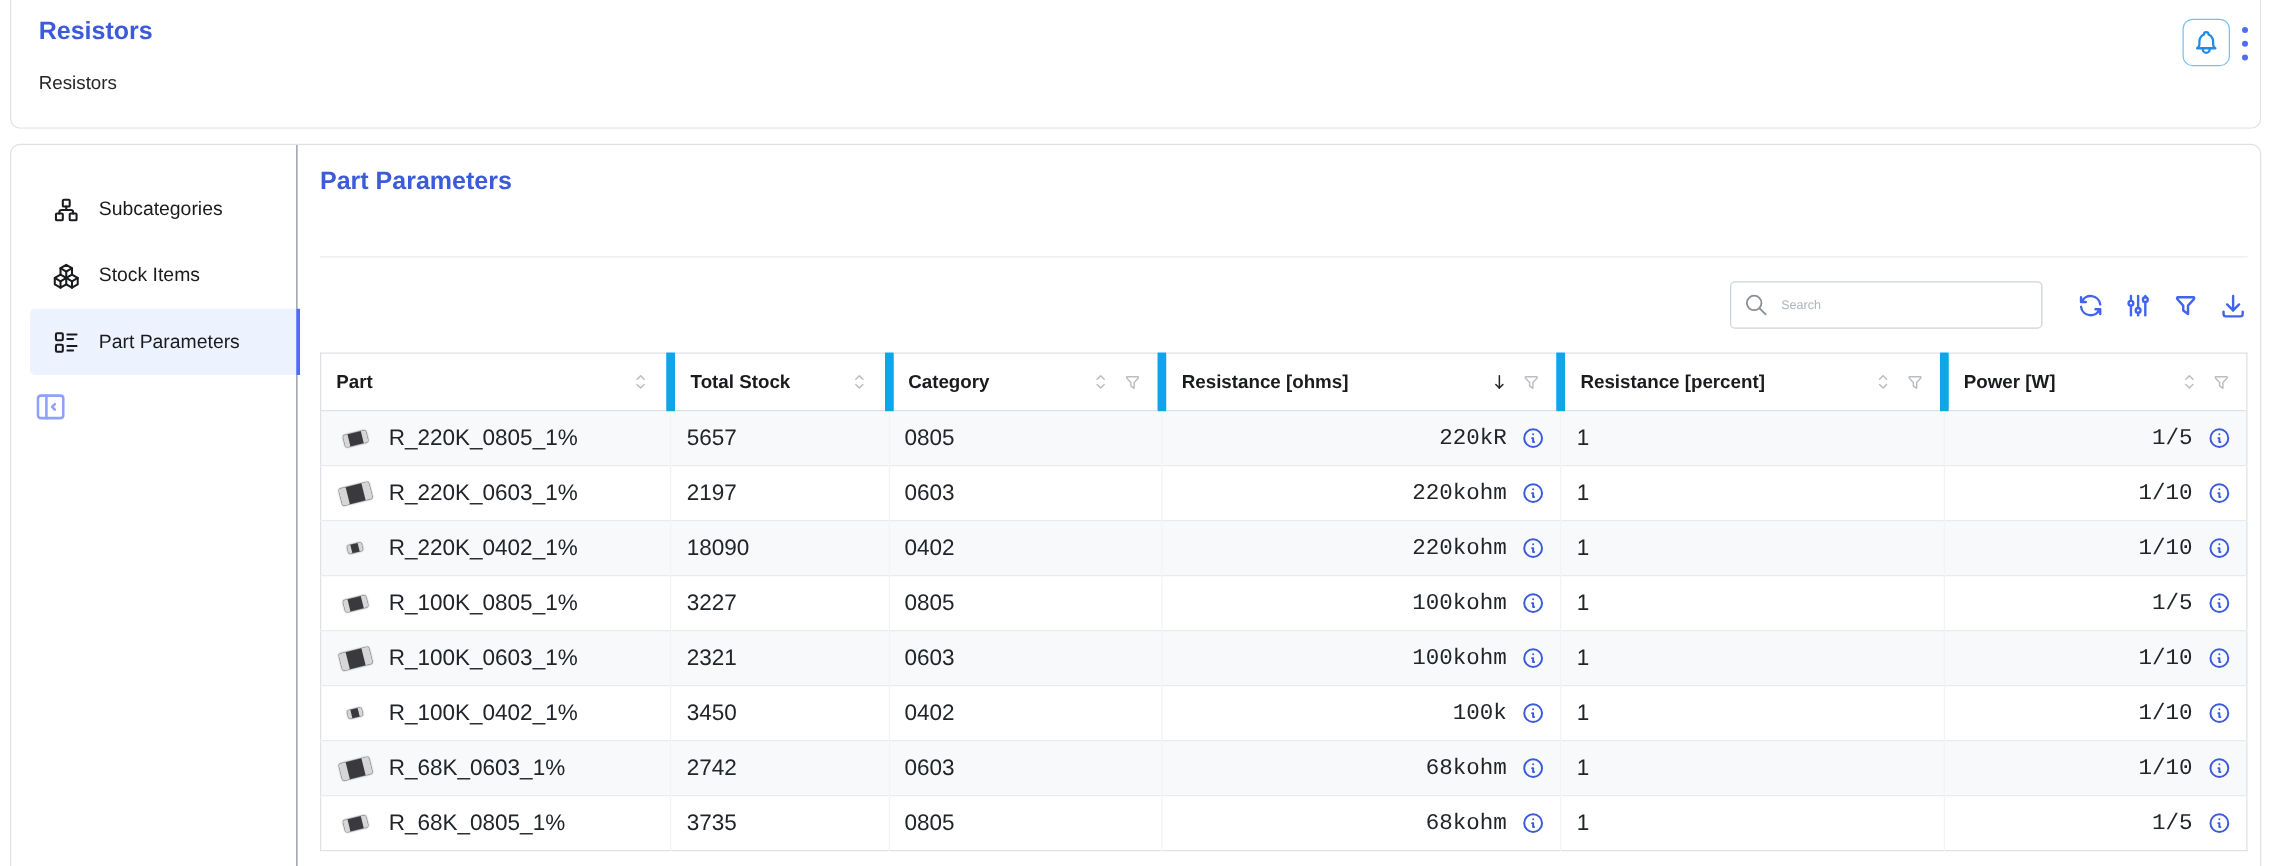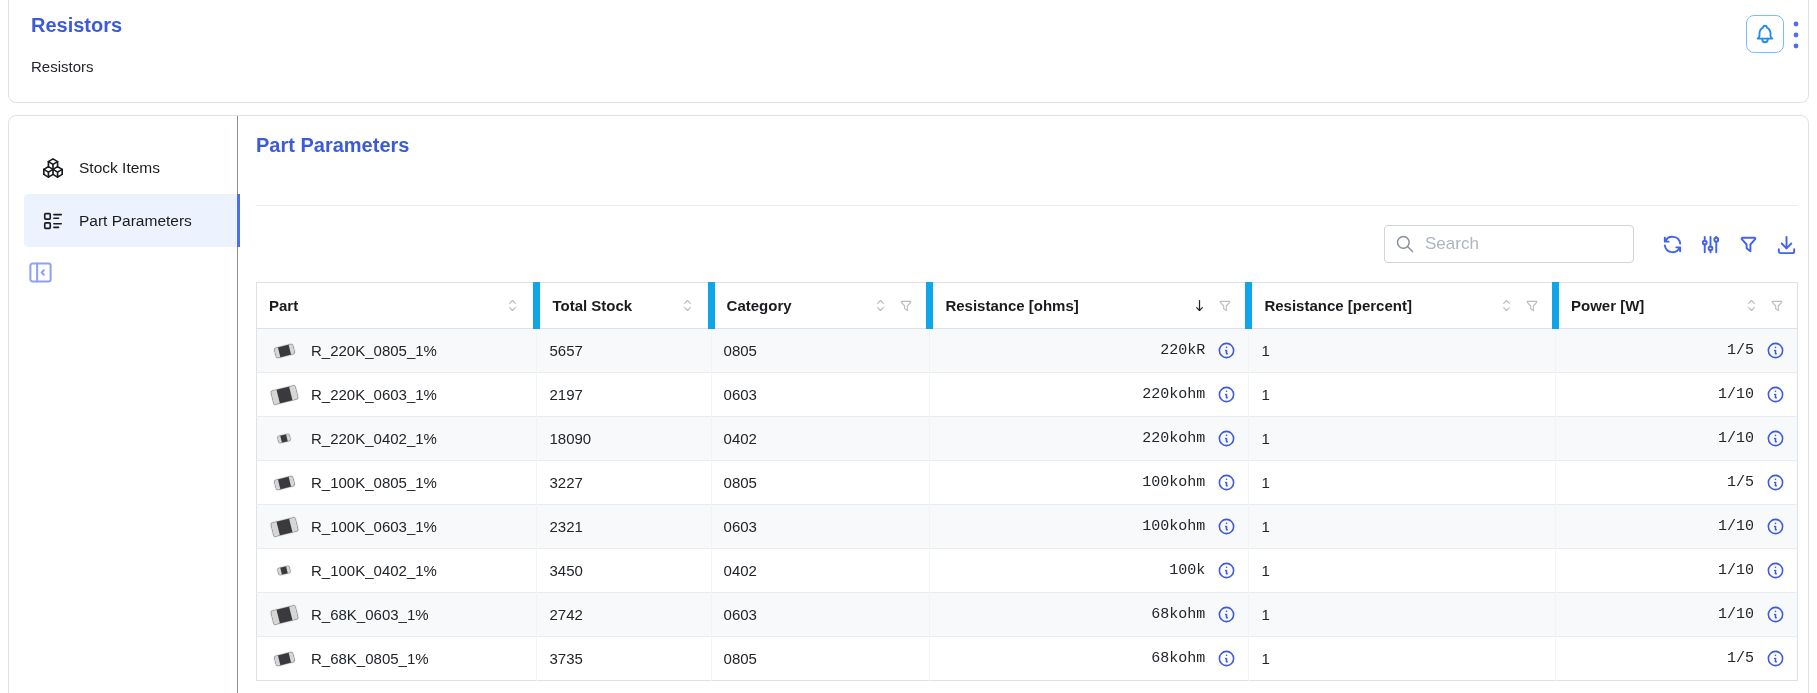--- a/index.html
+++ b/index.html
@@ -32,21 +32,21 @@
   .collapse-btn { margin:12px 0 0 18px; width:27px; height:27px; color:#8da2f5; cursor:pointer; }
   .collapse-btn svg { width:27px; height:27px; stroke-width:1.8; }
 
   
   .content { flex:1; padding:0 10px 0 18px; }
   .panel-heading { margin-top:16px; font-size:20px; font-weight:bold; color:#3b5bdb; line-height:26px; }
   .heading-rule { margin-top:47px; border:none; border-top:1px solid #e9ecef; }
   .toolbar { margin-top:19px; display:flex; justify-content:flex-end; align-items:center; }
   .search-box { position:relative; width:250px; height:38px; }
   .search-box input { width:100%; height:100%; border:1px solid #ced4da; border-radius:4px;
-    padding:0 10px 0 40px; font-size:17px; font-family:inherit; color:#701a75; outline:none; }
+    padding:0 10px 0 40px; font-size:10px; font-family:inherit; color:#701a75; outline:none; }
   .search-box input::placeholder { color:#adb5bd; }
   .search-icon { position:absolute; left:11px; top:9px; width:20px; height:20px; color:#868e96; }
   .search-icon svg { width:20px; height:20px; stroke-width:1.7; }
   .tool-icons { display:flex; align-items:center; gap:15px; margin-left:27px; color:#4263eb; }
   .tool-icons .tbtn { width:23px; height:23px; cursor:pointer; }
   .tool-icons .tbtn svg { width:23px; height:23px; }
 
   
   table { margin-top:19px; width:100%; border-collapse:collapse; table-layout:fixed;
     border:1px solid #dee2e6; }
@@ -55,21 +55,21 @@
   thead th:first-child { border-left:none; }
   .th-inner { display:flex; }
   .th-label { font-size:15px; font-weight:bold; color:#1a1b1e; }
   .th-icons { margin-left:auto; display:flex; align-items:center; gap:9px; }
   .sort-icon { width:17px; height:17px; color:#b8bdc4; }
   .sort-icon svg { width:17px; height:17px; stroke-width:1.7; }
   .sort-icon.active { color:#212529; }
   .hfilter-icon { width:16px; height:16px; color:#b8bdc4; }
   .hfilter-icon svg { width:16px; height:16px; stroke-width:1.7; }
 
-  tbody td { height:44px; padding:0 12px; font-size:15px; color:#212529;
+  tbody td { height:44px; padding:0 12px; font-size:18px; color:#212529;
     border-top:1px solid #e9ecef; border-left:1px solid #f1f3f5; background:#fff; }
   tbody td:first-child { border-left:none; }
   tbody tr.striped td { background:#f8f9fa; }
   .cell-flex { display:flex; align-items:center; gap:12px; }
   .cell-flex.spread { justify-content:flex-end;font-family:Liberation Mono, monospace; }
   .info-icon { width:19px; height:19px; color:#3b5bdb; cursor:pointer; flex:0 0 19px; }
   .info-icon svg { width:19px; height:19px; stroke-width:2; }
 
   .thumb { width:30px; height:30px; display:flex; align-items:center; justify-content:center; flex:0 0 30px; }
   .chip { position:relative; background:#3a3a3e; border-radius:2px; transform:rotate(-14deg);
@@ -189,20 +189,28 @@
   <div class="dots-btn">
     <span><svg width="12" height="30" viewBox="0 0 12 30">
           <use href="#i-dots"></use>
         </svg></span>
   </div>
 </div>
 
 <div class="main-card">
 
   <div class="sidebar">
+    <div class="nav-item">
+      <span class="nav-icon">
+          <svg>
+            <use href="#i-sitemap"></use>
+          </svg>
+        </span>
+      <span class="nav-label">Subcategories</span>
+    </div>
     <div class="nav-item">
       <span class="nav-icon">
           <svg>
             <use href="#i-packages"></use>
           </svg>
         </span>
       <span class="nav-label">Stock Items</span>
     </div>
     <div class="nav-item active">
       <span class="nav-icon">

